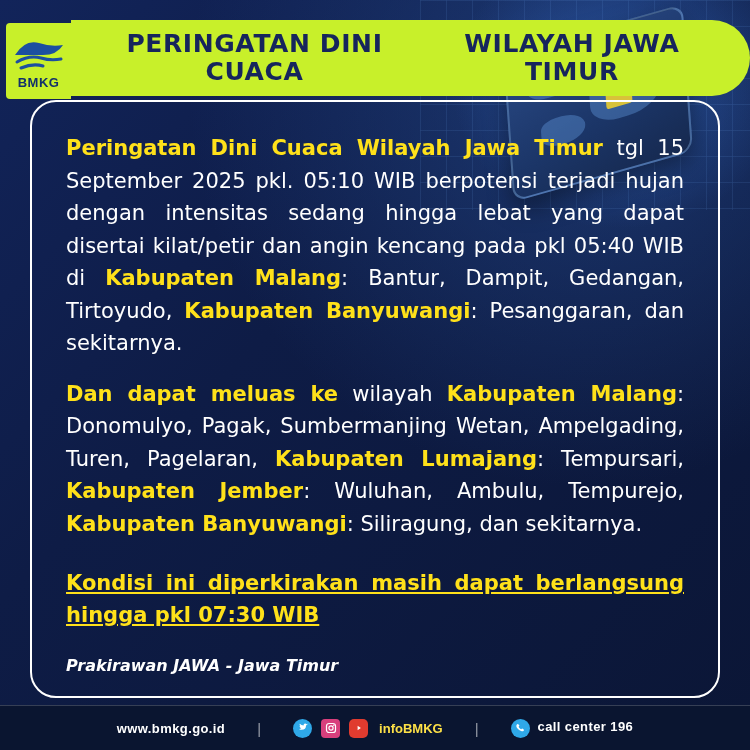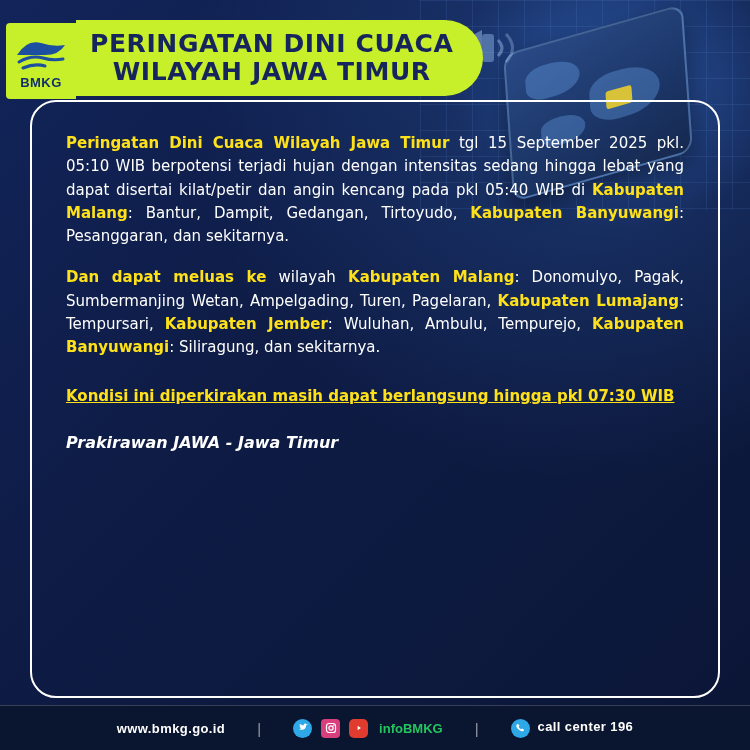--- a/index.html
+++ b/index.html
@@ -107,21 +107,21 @@
     font-size: 13px;
     font-weight: bold;
     color: #12306b;
     letter-spacing: 0.5px;
     margin-top: 2px;
   }
   .title-band {
     background: #c8f02a;
     height: 76px;
     display: flex;
-    flex-direction: column;
+    flex-direction: row;
     align-items: center;
     justify-content: center;
     padding: 0 30px 0 14px;
     border-radius: 0 40px 40px 0;
   }
   .title-band .t1, .title-band .t2 {
     color: #16255c;
     font-weight: bold;
     font-size: 25px;
     letter-spacing: 0.6px;
@@ -137,21 +137,21 @@
     width: 690px;
     height: 598px;
     border: 2px solid #ffffff;
     border-radius: 26px;
     box-sizing: border-box;
     padding: 30px 34px;
     z-index: 4;
   }
   .para {
     color: #ffffff;
-    font-size: 15px;
+    font-size: 21px;
     line-height: 1.55;
     text-align: justify;
     margin: 0 0 18px 0;
     font-family: "DejaVu Sans", sans-serif;
     font-weight: bold;
   }
   .hl { color: #ffe11a; font-weight: bold; }
   .plain { color: #ffffff; font-weight: normal; }
   .para.duration {
     color: #ffe11a;
@@ -200,21 +200,21 @@
     border-radius: 4px;
     display: inline-flex;
     align-items: center;
     justify-content: center;
   }
   .sicon.tw { background: #2fa8e8; border-radius: 50%; }
   .sicon.ig { background: #d93f7c; }
   .sicon.yt { background: #e03b2f; border-radius: 5px; }
   .sicon.ph { background: #2fa8e8; border-radius: 50%; }
   .sicon svg { display: block; }
-  .handle { color: #22c55e; font-size: 13px; font-weight: bold; margin-left: 2px; }
+  .handle { color: #fde047; font-size: 13px; font-weight: bold; margin-left: 2px; }
   .callcenter { display: flex; align-items: flex-start; gap: 8px; }
 </style>
 </head>
 <body>
 
 <div class="poster">
 
   <div class="glow-decor"></div>
   <div class="grid-decor"></div>
 

